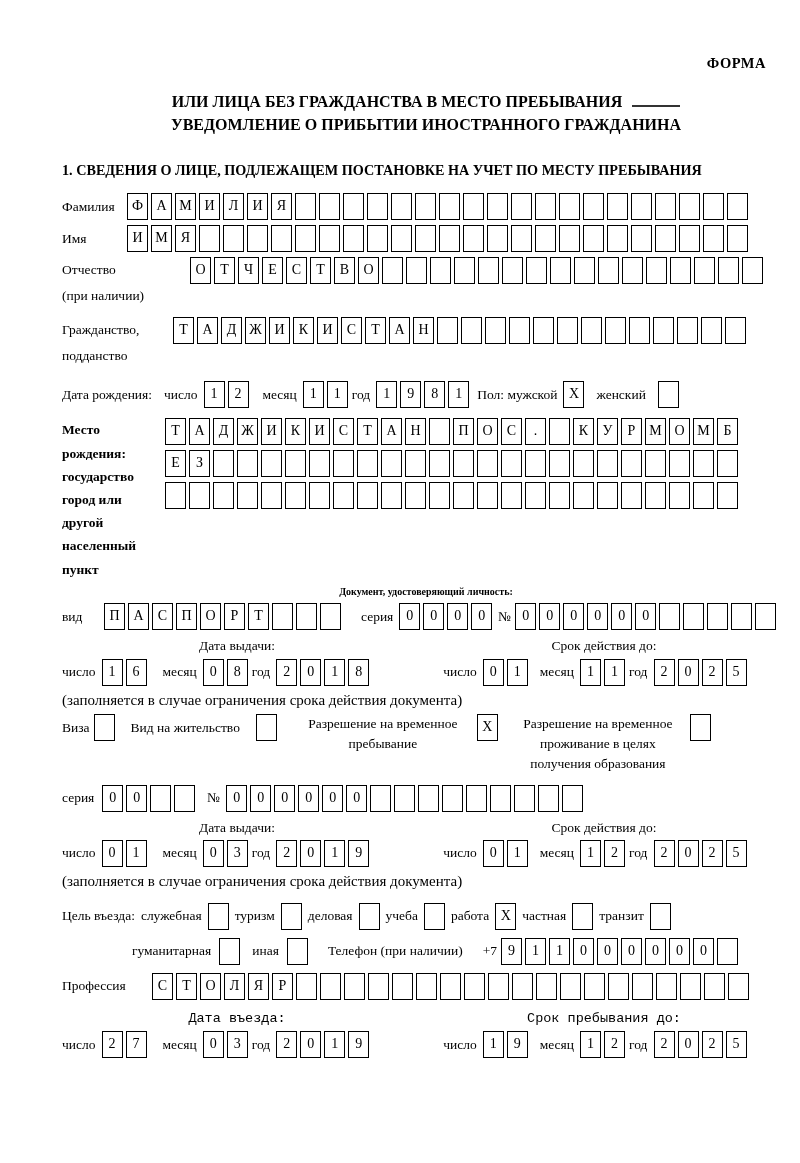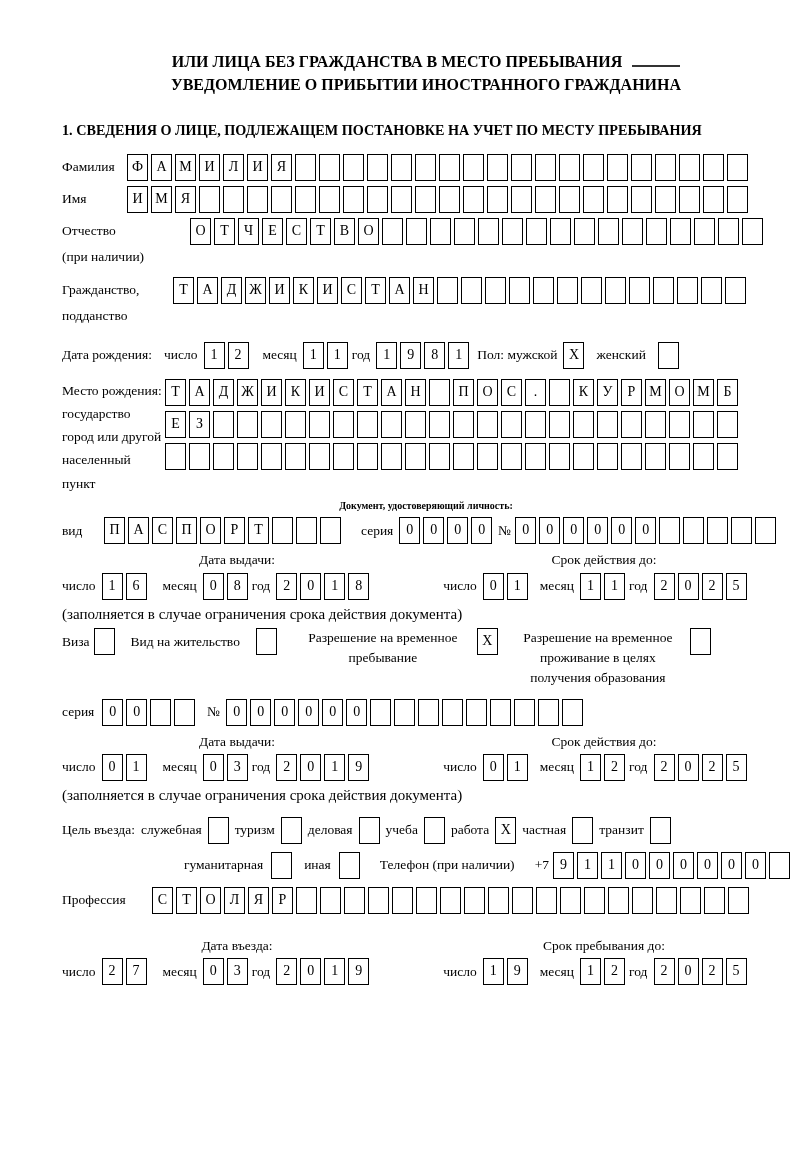--- a/index.html
+++ b/index.html
@@ -52,20 +52,21 @@
   .gap12{width:12px;flex:none;} .gap16{width:16px;flex:none;} .gap20{width:20px;flex:none;}
 
   .purpose-row { display:flex; align-items:center; margin-top:12px; flex-wrap:nowrap; }
   .purpose-row .lbl, .purpose-row .box { margin-right:6px; }
 </style>
 </head>
 <body>
 
 <div class="page">
 
+  <div class="forma">ФОРМА</div>
 
   <div class="title">
     <div><span>ИЛИ ЛИЦА БЕЗ ГРАЖДАНСТВА В МЕСТО ПРЕБЫВАНИЯ</span><span class="blank-line"></span></div>
     <div>УВЕДОМЛЕНИЕ О ПРИБЫТИИ ИНОСТРАННОГО ГРАЖДАНИНА</div>
   </div>
 
   <div class="sec-heading">1. СВЕДЕНИЯ О ЛИЦЕ, ПОДЛЕЖАЩЕМ ПОСТАНОВКЕ НА УЧЕТ ПО МЕСТУ ПРЕБЫВАНИЯ</div>
 
   <div class="frow" style="margin-top:13px;">
     <span class="lbl" style="width:65px;">Фамилия</span>
@@ -223,21 +224,21 @@
     <span class="lbl">Пол: мужской</span>
     <span class="gap6"></span>
     <span class="box">X</span>
     <span class="gap12"></span>
     <span class="lbl">женский</span>
     <span class="gap12"></span>
     <span class="box"></span>
   </div>
 
   <div class="frow top" style="margin-top:10px;">
-    <span class="lblcol" style="width:103px; line-height:1.72;">
+    <span class="lblcol" style="width:103px; line-height:1.72;font-weight:bold;">
       <span>Место рождения:</span><br>
       <span>государство</span><br>
       <span>город или другой</span><br>
       <span>населенный пункт</span>
     </span>
     <span class="run-col">
       <span class="run">
           <span class="box">Т</span>
           <span class="box">А</span>
           <span class="box">Д</span>
@@ -527,21 +528,21 @@
     <span class="lbl">учеба</span>
     <span class="box"></span>
     <span class="lbl">работа</span>
     <span class="box">X</span>
     <span class="lbl">частная</span>
     <span class="box"></span>
     <span class="lbl">транзит</span>
     <span class="box"></span>
   </div>
 
-  <div class="frow" style="margin-top:8px; padding-left:70px;justify-content:flex-end;">
+  <div class="frow" style="margin-top:8px; padding-left:70px;">
     <span class="lbl">гуманитарная</span>
     <span class="gap8"></span>
     <span class="box"></span>
     <span class="gap12"></span>
     <span class="lbl">иная</span>
     <span class="gap8"></span>
     <span class="box"></span>
     <span class="gap20"></span>
     <span class="lbl">Телефон (при наличии)</span>
     <span class="gap20"></span>
@@ -585,21 +586,21 @@
         <span class="box"></span>
         <span class="box"></span>
         <span class="box"></span>
         <span class="box"></span>
         <span class="box"></span>
         <span class="box"></span>
         <span class="box"></span>
       </span>
   </div>
 
-  <div class="dhdr" style="margin-top:23px;">
+  <div class="dhdr" style="margin-top:10px;font-family:Liberation Mono, monospace;">
     <span class="h1">Дата въезда:</span>
     <span class="h2">Срок пребывания до:</span>
   </div>
   <div class="frow" style="margin-top:3px;">
     <span class="dategrp">
       <span class="dl">число</span>
       <span class="run">
           <span class="box">2</span>
           <span class="box">7</span>
         </span>

